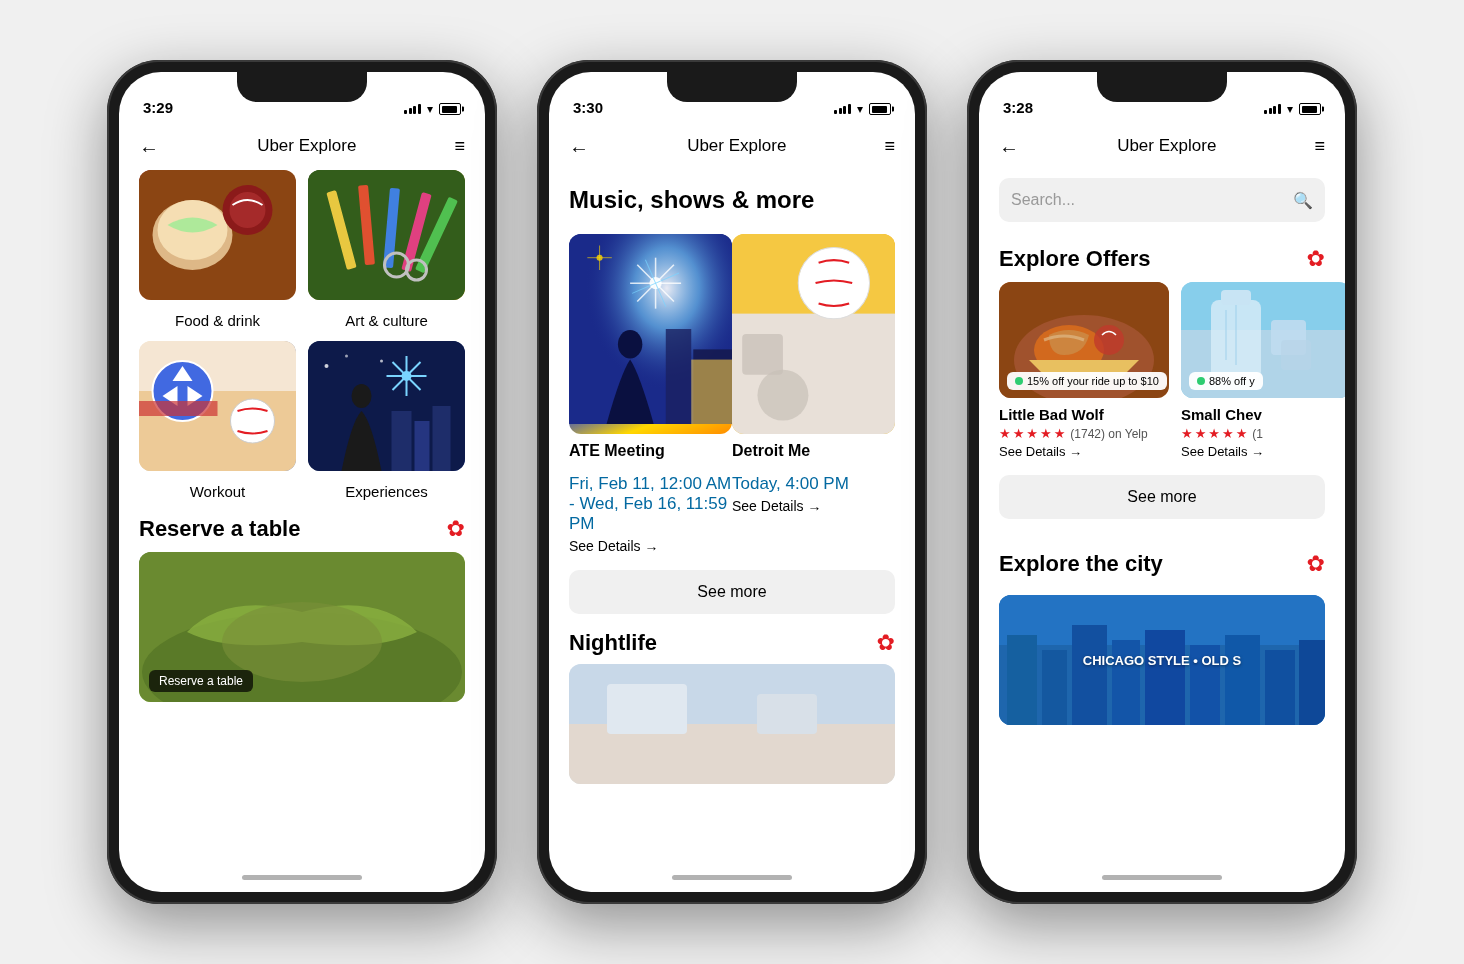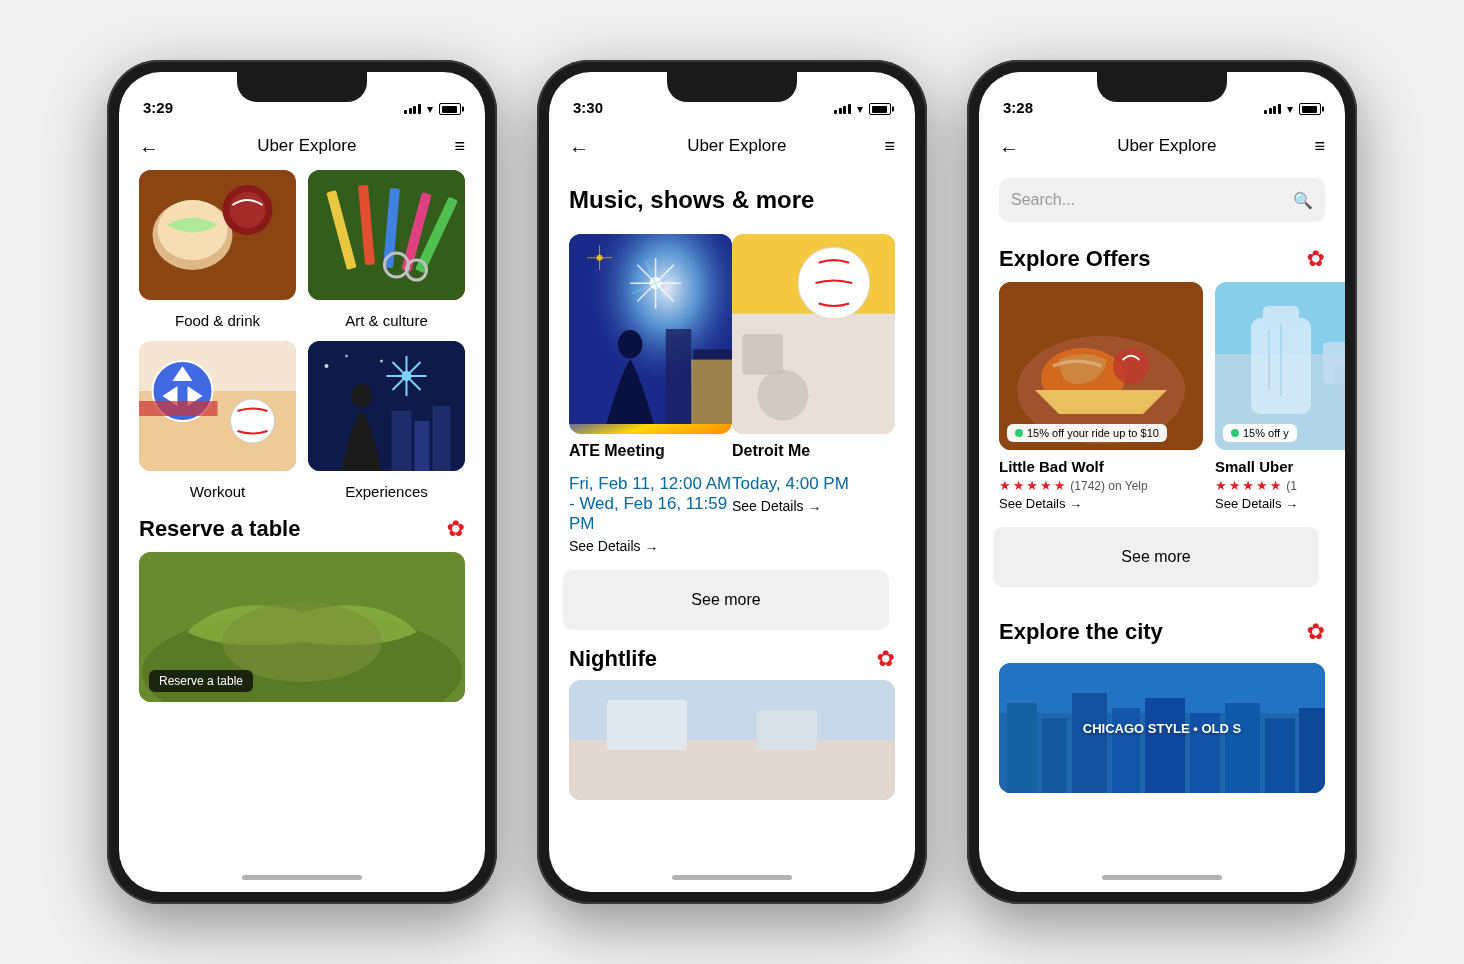--- a/index.html
+++ b/index.html
@@ -285,25 +285,25 @@
       font-size: 14px;
       font-weight: 500;
       color: #000;
       margin-top: 4px;
       text-decoration: none;
       display: flex;
       align-items: center;
       gap: 4px;
     }
     .see-more-btn {
-      margin: 16px 14px;
+      margin: 16px 20px;
       background: #f0f0f0;
       border: none;
       border-radius: 10px;
-      height: 60px;
+      height: 44px;
       width: calc(100% - 40px);
       font-size: 16px;
       font-weight: 500;
       color: #000;
       cursor: pointer;
     }
     .nightlife-img {
       height: 120px;
       border-radius: 12px;
       overflow: hidden;
@@ -334,21 +334,21 @@
       display: flex;
       gap: 12px;
       padding: 0 20px;
       overflow-x: hidden;
     }
     .offer-card {
       min-width: 170px;
       flex-shrink: 0;
     }
     .offer-img {
-      height: 168px;
+      height: 116px;
       border-radius: 12px;
       overflow: hidden;
       position: relative;
     }
     .offer-img-fried {
       background: linear-gradient(135deg, #D2691E 0%, #A0522D 30%, #8B4513 50%, #CD853F 80%, #DEB887 100%);
       width: 100%;
       height: 100%;
     }
     .offer-img-2 {
@@ -820,24 +820,24 @@
 
                   <rect x="90" y="50" width="35" height="35" rx="4" fill="#C0DCF0" opacity="0.9"></rect>
                   <rect x="100" y="70" width="30" height="30" rx="4" fill="#B8D4E8" opacity="0.7"></rect>
 
                   <line x1="45" y1="40" x2="45" y2="90" stroke="#90C8E8" stroke-width="1.5" opacity="0.5"></line>
                   <line x1="55" y1="35" x2="55" y2="95" stroke="#90C8E8" stroke-width="1.5" opacity="0.5"></line>
                 </svg>
               </div>
               <div class="offer-badge">
                 <div class="offer-badge-dot"></div>
-                <span>15% off y</span>
-              </div>
-            </div>
-            <div class="offer-name">Small Uber</div>
+                <span>88% off y</span>
+              </div>
+            </div>
+            <div class="offer-name">Small Chev</div>
             <div class="stars">
               <span class="star">★</span>
               <span class="star">★</span>
               <span class="star">★</span>
               <span class="star">★</span>
               <span class="star-half">★</span>
               <span class="review-count">(1</span>
             </div>
             <a class="offer-link">See Details →</a>
           </div>

